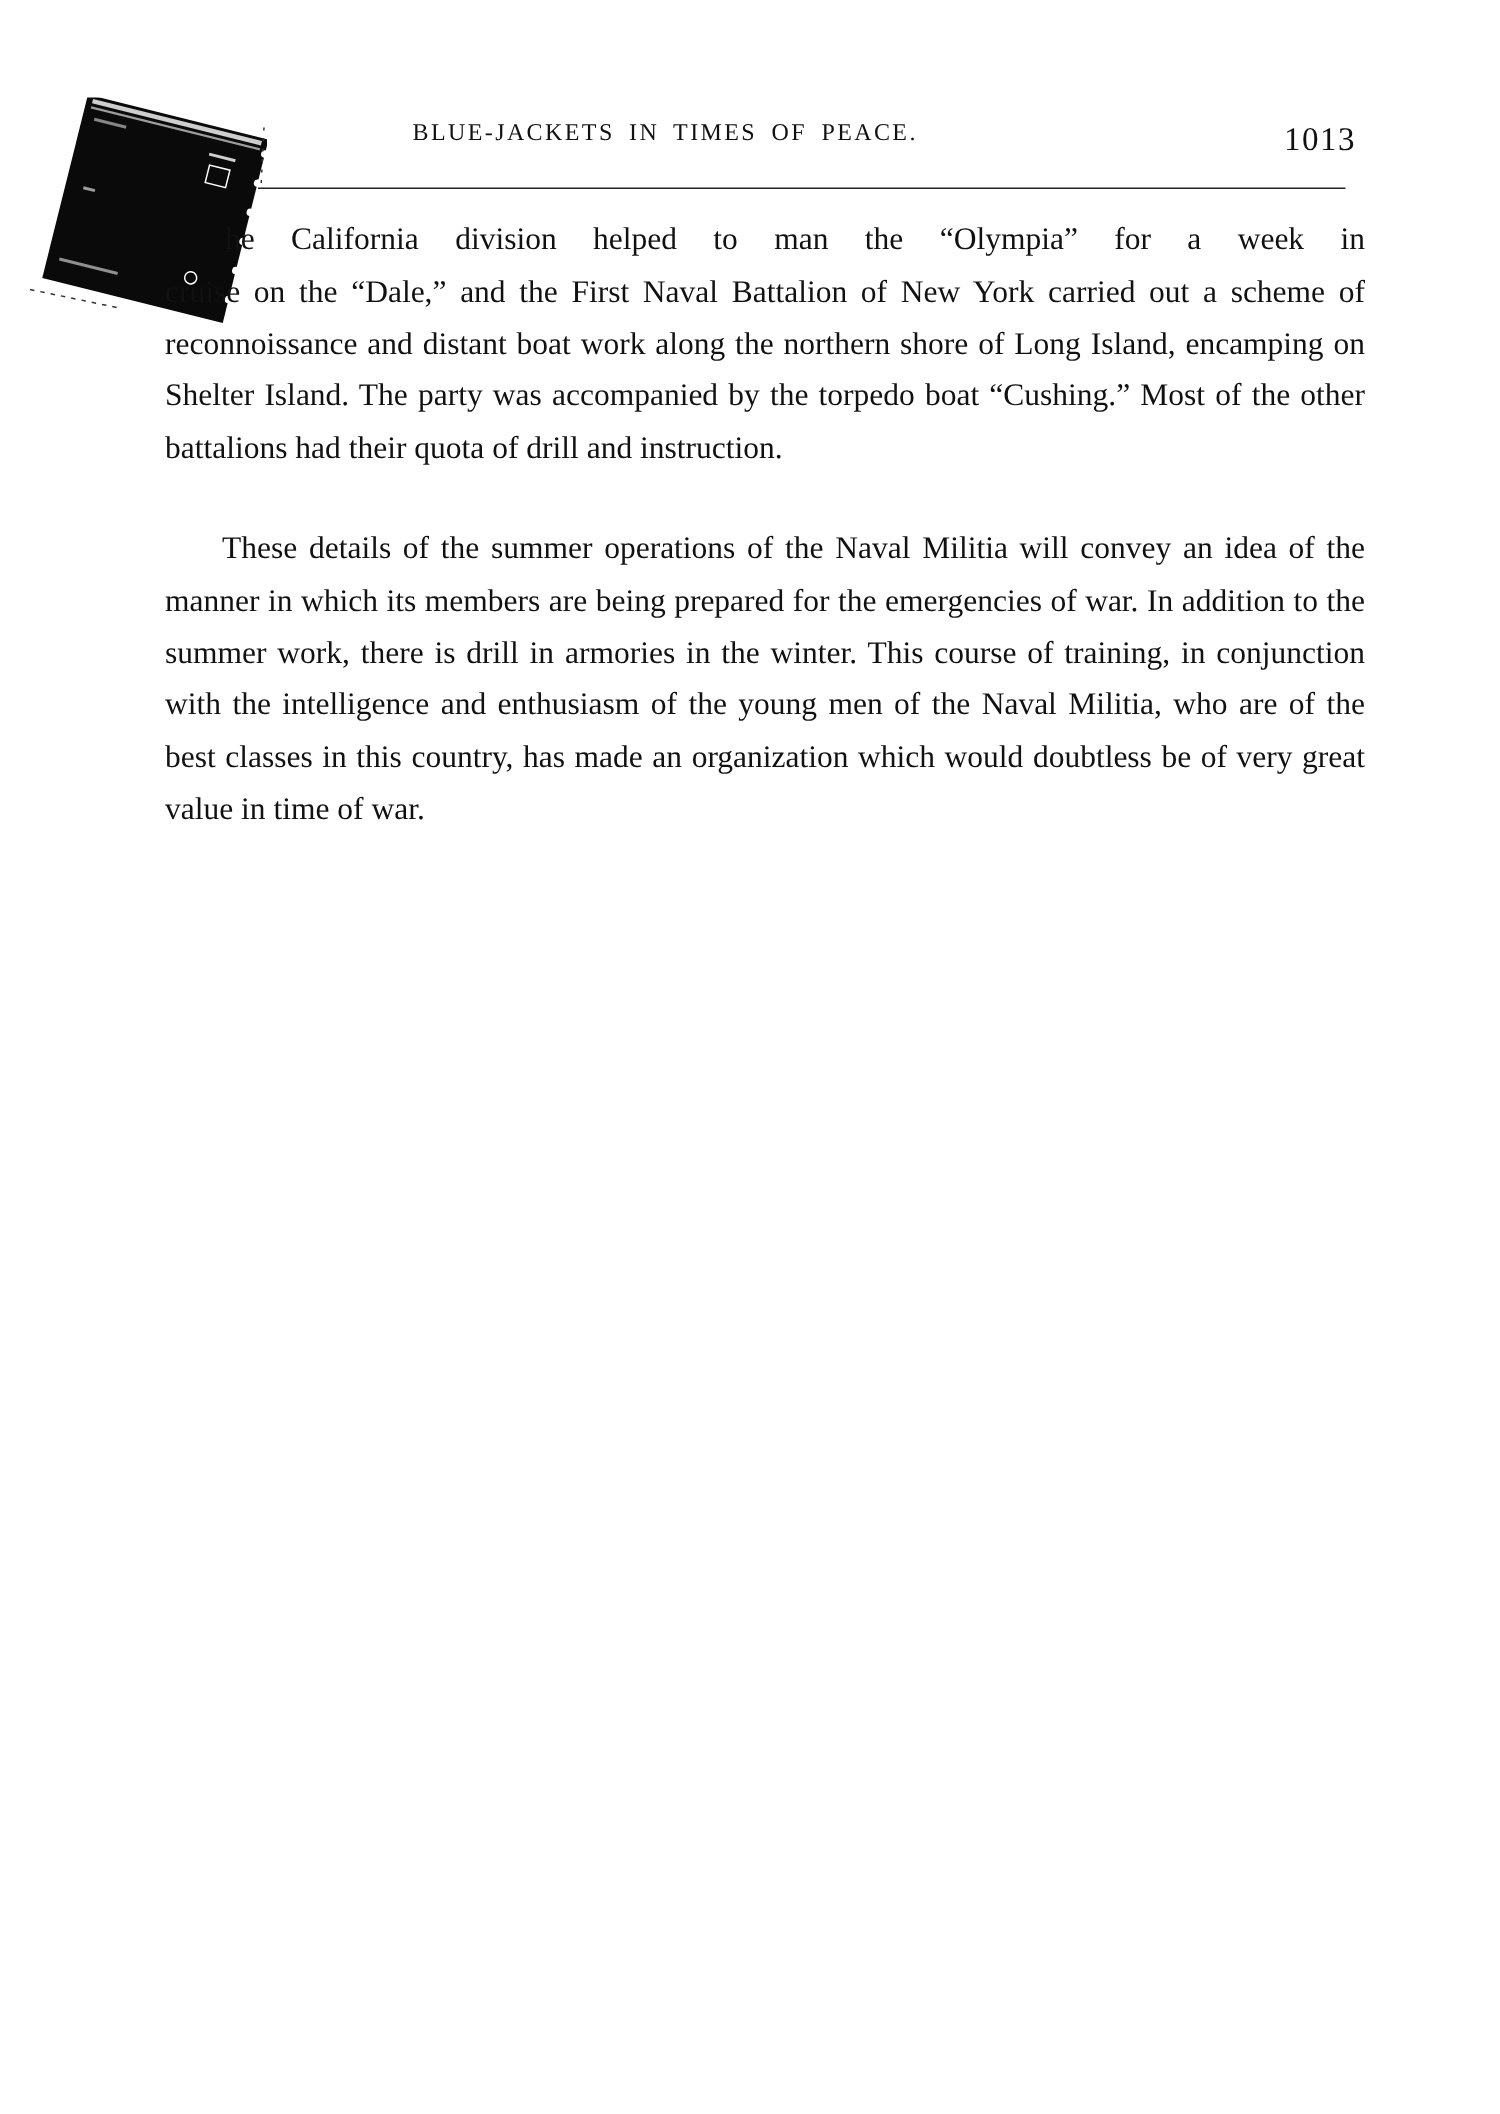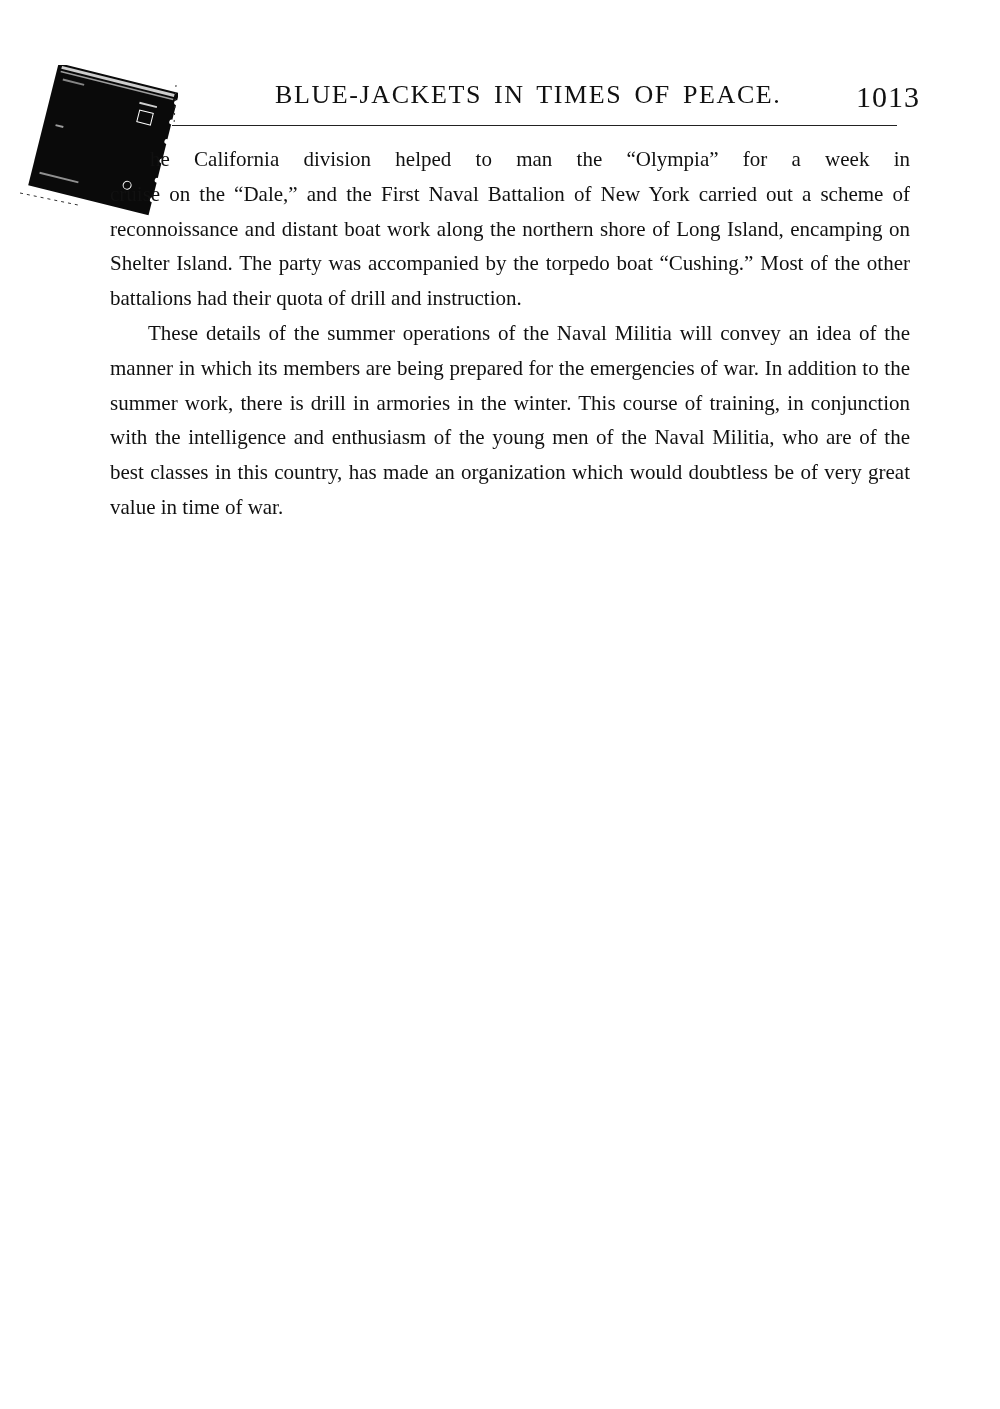--- a/index.html
+++ b/index.html
@@ -19,30 +19,30 @@
       position: absolute;
       top: 78px;
       left: 0;
       width: 1000px;
       height: 30px;
     }
     .running-title {
       position: absolute;
       left: 275px;
       top: 2px;
-      font-size: 26px;
+      font-size: 16px;
       letter-spacing: 1.6px;
       word-spacing: 4px;
       white-space: nowrap;
     }
     .page-number {
       position: absolute;
       left: 856px;
       top: 2px;
-      font-size: 30px;
+      font-size: 22px;
       letter-spacing: 1px;
     }
     .head-rule {
       position: absolute;
       left: 172px;
       top: 125px;
       width: 725px;
       height: 0;
       border-top: 1.5px solid #222;
     }
@@ -62,20 +62,21 @@
       line-height: 34.8px;
       text-align: justify;
       text-align-last: left;
     }
     .para {
       margin: 0;
       hyphens: manual;
     }
     .para.indent {
       text-indent: 38px;
+      margin-top: 32px;
     }
     .para.first {
       text-indent: 0;
     }
     .first-block {
       padding-left: 0;
       font-family: Liberation Serif, serif;
     }
     .first-block .l1 { padding-left: 40px; display: block; text-align: justify; text-align-last: justify; }
     .first-block .l2 { padding-left: 62px; display: block; text-align: justify; text-align-last: justify; }

